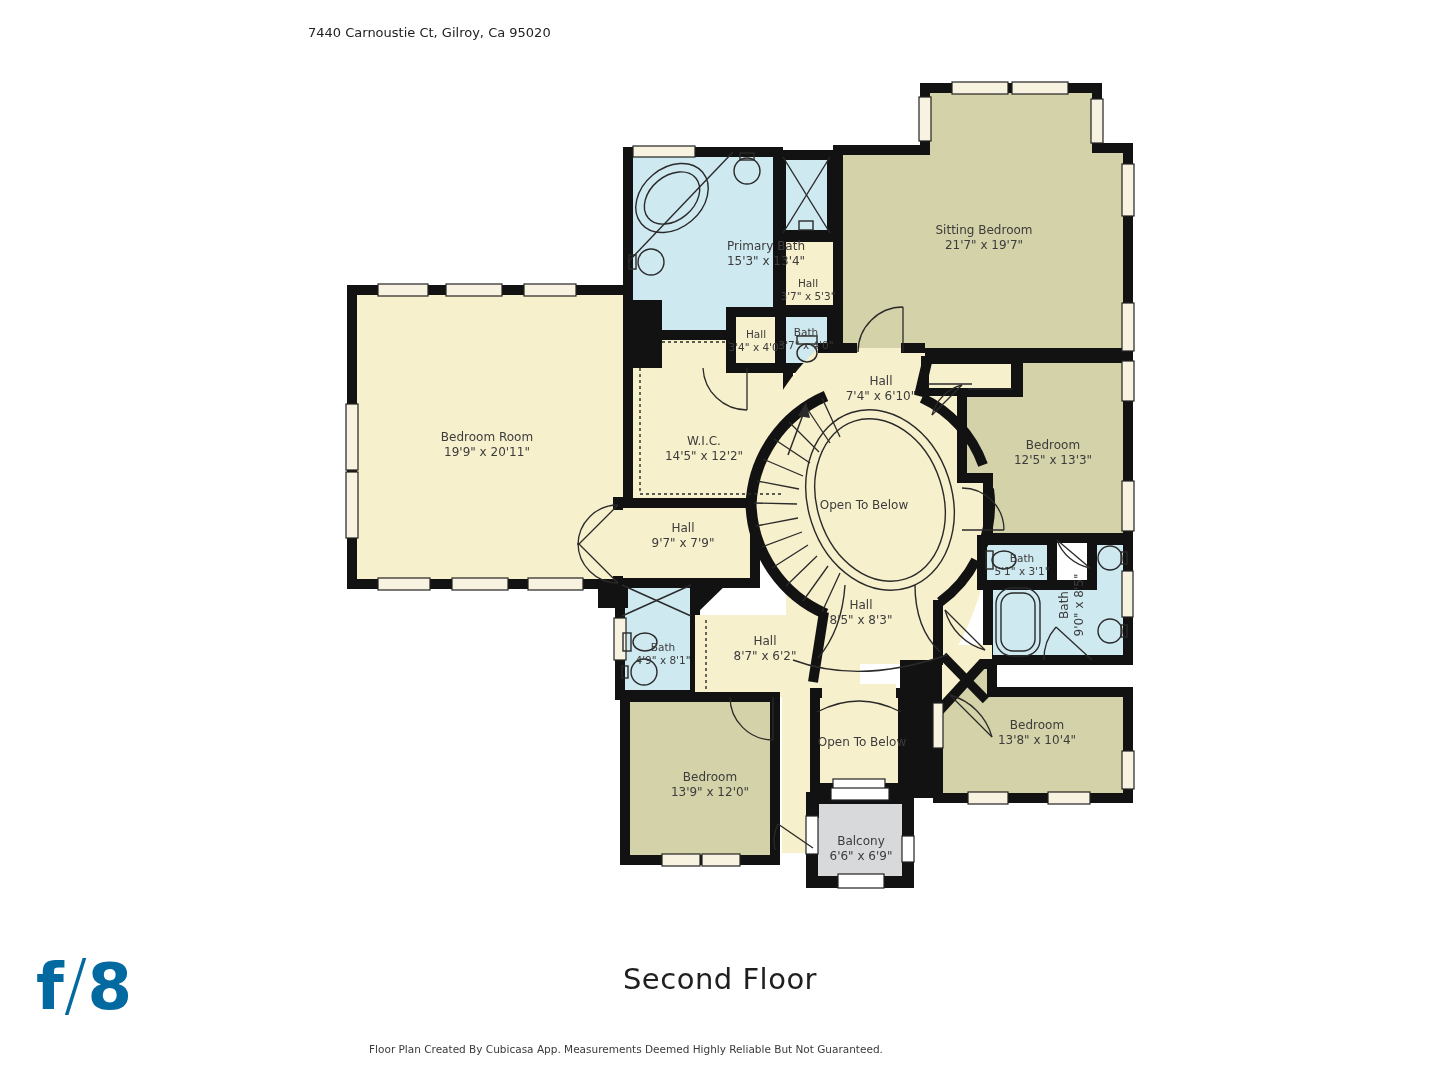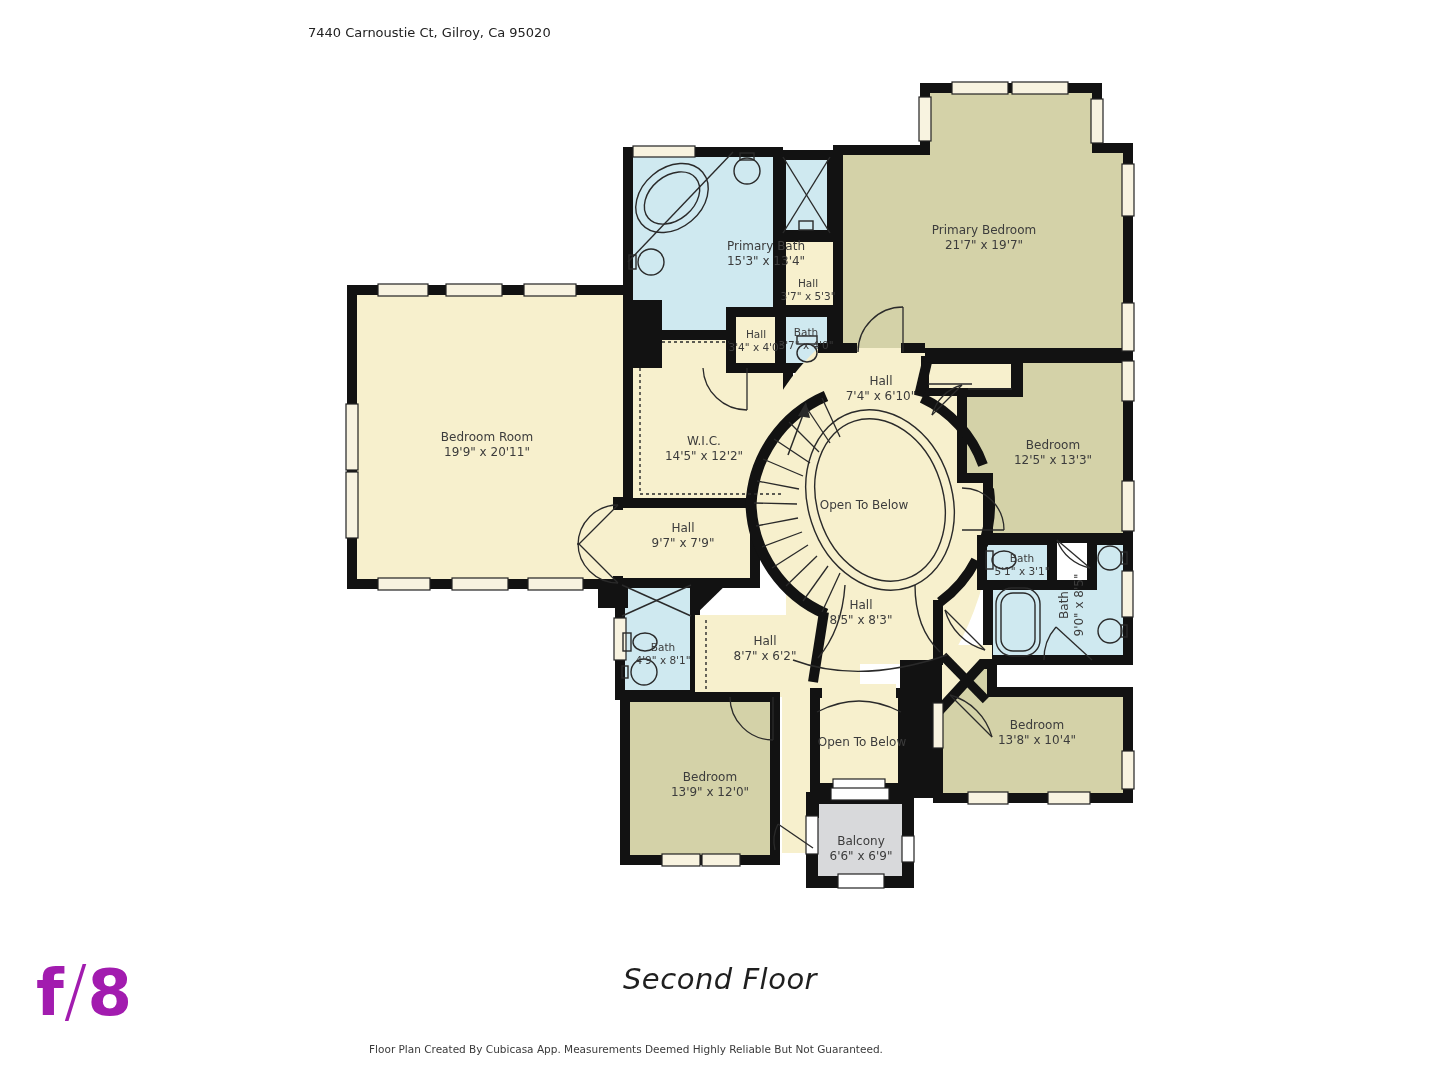--- a/index.html
+++ b/index.html
@@ -5,25 +5,25 @@
   html,body{margin:0;padding:0;background:#fff;}
   .page{position:relative;width:1440px;height:1080px;background:#ffffff;overflow:hidden;
         font-family:"DejaVu Sans","Liberation Sans",sans-serif;padding-left:40px;}
   .address{position:absolute;left:308px;top:25px;font-size:13px;color:#222;}
   .plan-svg{position:absolute;left:0;top:0;}
   .room-label{position:absolute;transform:translate(-50%,-50%);text-align:center;
               color:#3c3c3c;font-size:12px;line-height:14.5px;white-space:nowrap;}
   .room-label.small{font-size:10.5px;line-height:12.5px;}
   .room-label.rot{transform:translate(-50%,-50%) rotate(-90deg);}
   .floor-title{position:absolute;left:0;top:962px;width:1440px;text-align:center;
-               font-size:29px;font-weight:400;color:#1f1f1f;letter-spacing:.5px;font-style:italic;}
+               font-size:29px;font-weight:400;color:#1f1f1f;letter-spacing:.5px;}
   .disclaimer{position:absolute;left:0;top:1043px;width:1252px;text-align:center;
               font-size:10.5px;color:#3a3a3a;}
   .logo{position:absolute;left:36px;top:952px;font-size:64px;font-weight:700;
-        color:#a21caf;line-height:78px;}
+        color:#0369a1;line-height:66px;}
   .logo .slash{font-weight:200;font-size:70px;}
 </style>
 </head>
 <body>
 
 <div class="page">
 
   <div class="address">7440 Carnoustie Ct, Gilroy, Ca 95020</div>
 
   <svg class="plan-svg" width="1440" height="1080" viewBox="0 0 1440 1080">
@@ -284,21 +284,21 @@
   </div>
   <div class="room-label small" style="left:756px;top:340px">
     <div>Hall</div>
     <div>3'4" x 4'0"</div>
   </div>
   <div class="room-label small" style="left:806px;top:338px">
     <div>Bath</div>
     <div>3'7" x 4'0"</div>
   </div>
   <div class="room-label" style="left:984px;top:237px">
-    <div>Primary Bedroom</div>
+    <div>Sitting Bedroom</div>
     <div>21'7" x 19'7"</div>
   </div>
   <div class="room-label" style="left:881px;top:388px">
     <div>Hall</div>
     <div>7'4" x 6'10"</div>
   </div>
   <div class="room-label" style="left:704px;top:448px">
     <div>W.I.C.</div>
     <div>14'5" x 12'2"</div>
   </div>

